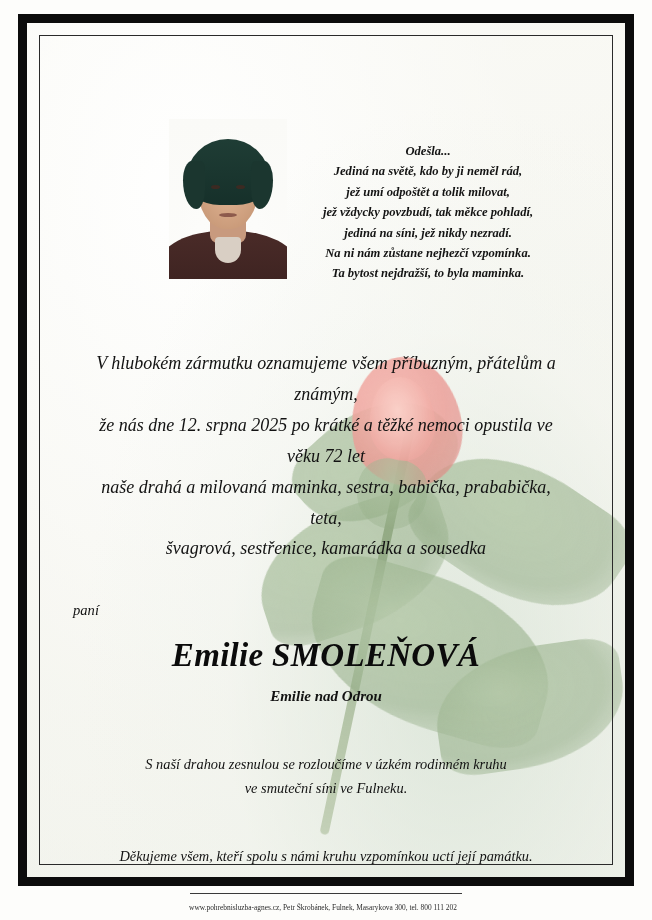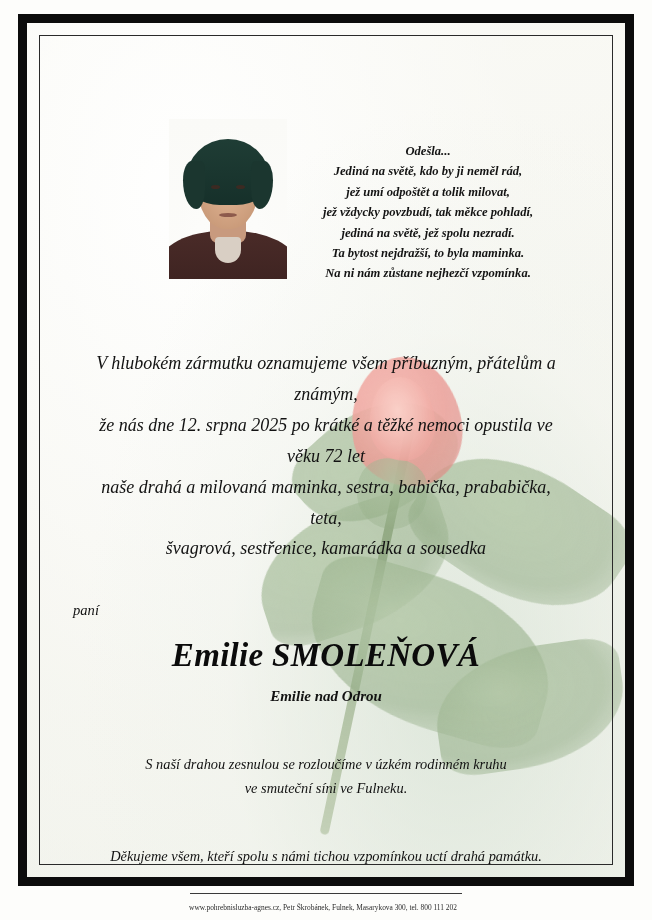--- a/index.html
+++ b/index.html
@@ -364,23 +364,23 @@
             <div class="p-eye left"></div>
             <div class="p-eye right"></div>
             <div class="p-mouth"></div>
           </div>
 
           <div class="verse">
             <div>Odešla...</div>
             <div>Jediná na světě, kdo by ji neměl rád,</div>
             <div>jež umí odpoštět a tolik milovat,</div>
             <div>jež vždycky povzbudí, tak měkce pohladí,</div>
-            <div>jediná na světě, jež spolu nezradí.</div>
+            <div>jediná na síni, jež nikdy nezradí.</div>
+            <div>Na ni nám zůstane nejhezčí vzpomínka.</div>
             <div>Ta bytost nejdražší, to byla maminka.</div>
-            <div>Na ni nám zůstane nejhezčí vzpomínka.</div>
           </div>
         </div>
 
         <div class="announcement">
           <div>V hlubokém zármutku oznamujeme všem příbuzným, přátelům a známým,</div>
           <div>že nás dne 12. srpna 2025 po krátké a těžké nemoci opustila ve věku 72 let</div>
           <div>naše drahá a milovaná maminka, sestra, babička, prababička, teta,</div>
           <div>švagrová, sestřenice, kamarádka a sousedka</div>
         </div>
 
@@ -388,21 +388,21 @@
 
         <div class="name">Emilie SMOLEŇOVÁ</div>
 
         <div class="place">Emilie nad Odrou</div>
 
         <div class="farewell">
           <div>S naší drahou zesnulou se rozloučíme v úzkém rodinném kruhu</div>
           <div>ve smuteční síni ve Fulneku.</div>
         </div>
 
-        <div class="thanks">Děkujeme všem, kteří spolu s námi tichou vzpomínkou uctí drahá památku.</div>
+        <div class="thanks">Děkujeme všem, kteří spolu s námi kruhu vzpomínkou uctí její památku.</div>
 
         <div class="family">Zarmoucená rodina</div>
 
       </div>
     </div>
   </div>
 
   <div class="footer-rule"></div>
   <div class="footer">www.pohrebnisluzba-agnes.cz, Petr Škrobánek, Fulnek, Masarykova 300, tel. 800 111 202</div>
 </div>

